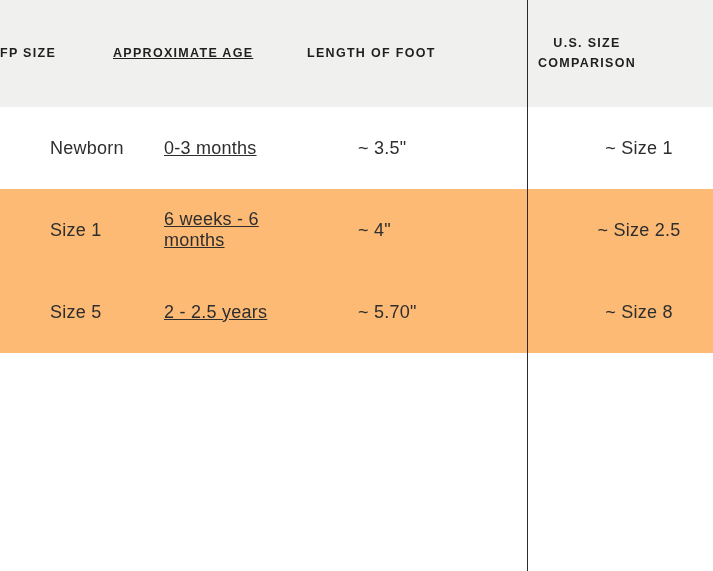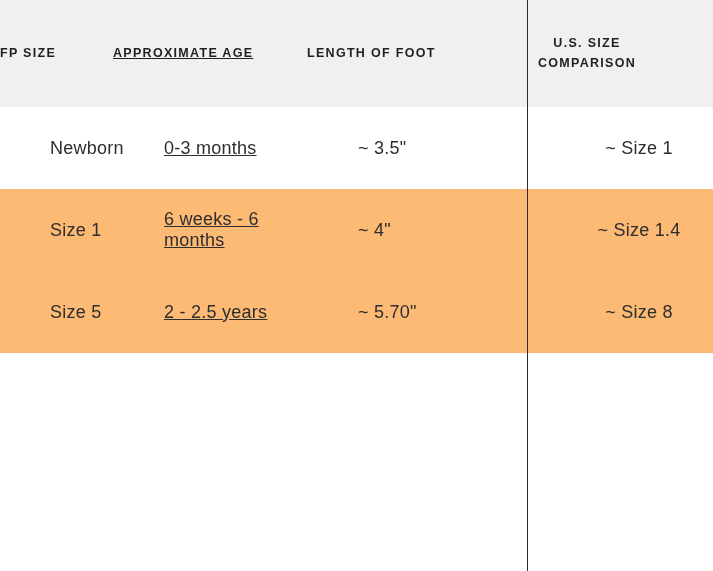--- a/index.html
+++ b/index.html
@@ -113,21 +113,21 @@
       <tr class="row-even">
         <td class="pad-0">Newborn</td>
         <td class="pad-1">0-3 months</td>
         <td class="pad-2">~ 3.5"</td>
         <td class="pad-3">~ Size 1</td>
       </tr>
       <tr class="row-odd">
         <td class="pad-0">Size 1</td>
         <td class="pad-1">6 weeks - 6 months</td>
         <td class="pad-2">~ 4"</td>
-        <td class="pad-3">~ Size 1.4</td>
+        <td class="pad-3">~ Size 2.5</td>
       </tr>
       <tr class="row-odd">
         <td class="pad-0">Size 5</td>
         <td class="pad-1">2 - 2.5 years</td>
         <td class="pad-2">~ 5.70"</td>
         <td class="pad-3">~ Size 8</td>
       </tr>
     </tbody>
   </table>
 

